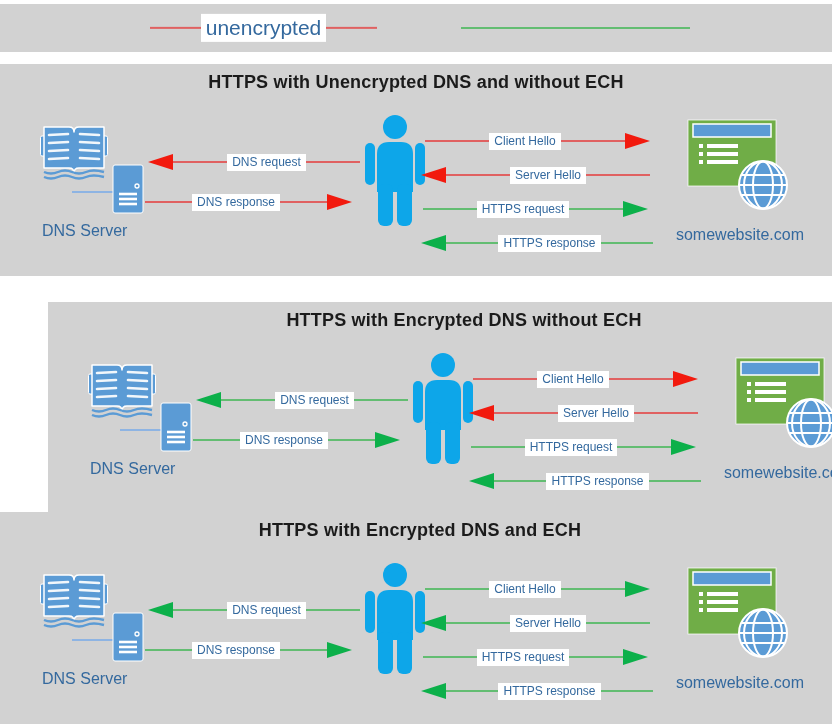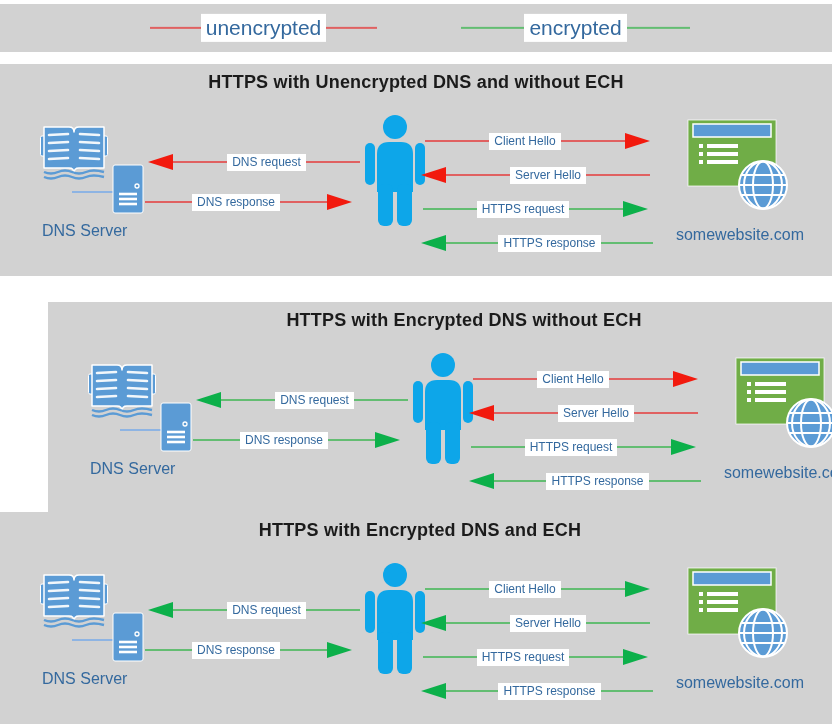--- a/index.html
+++ b/index.html
@@ -47,21 +47,20 @@
 <div class="stage" style="--band: #d2d2d2; --title: #1b1b1b; --txt: #34699e; --labelbg: #ffffff; --person: #0da6e9; --blue: #5b9bd5; --green: #70ad47;">
 
   <div class="band legend-band">
     <div class="legend-item" style="left: 150px; width: 227px; --line: #e06161;">
       <i class="seg"></i>
       <span class="lbl">unencrypted</span>
       <i class="seg"></i>
     </div>
     <div class="legend-item" style="left: 461px; width: 229px; --line: #63bd72;">
       <i class="seg"></i>
-      <span class="lbl">encrypted</span>
       <i class="seg"></i>
     </div>
   </div>
 
   <div class="band panel" id="panel1">
     <h2>HTTPS with Unencrypted DNS and without ECH</h2>
 
     <div class="connector" style="left:72px;top:127px;width:42px"></div>
 
     <svg class="abs" style="left:40px;top:60px" width="68" height="56" viewBox="0 0 68 56">

